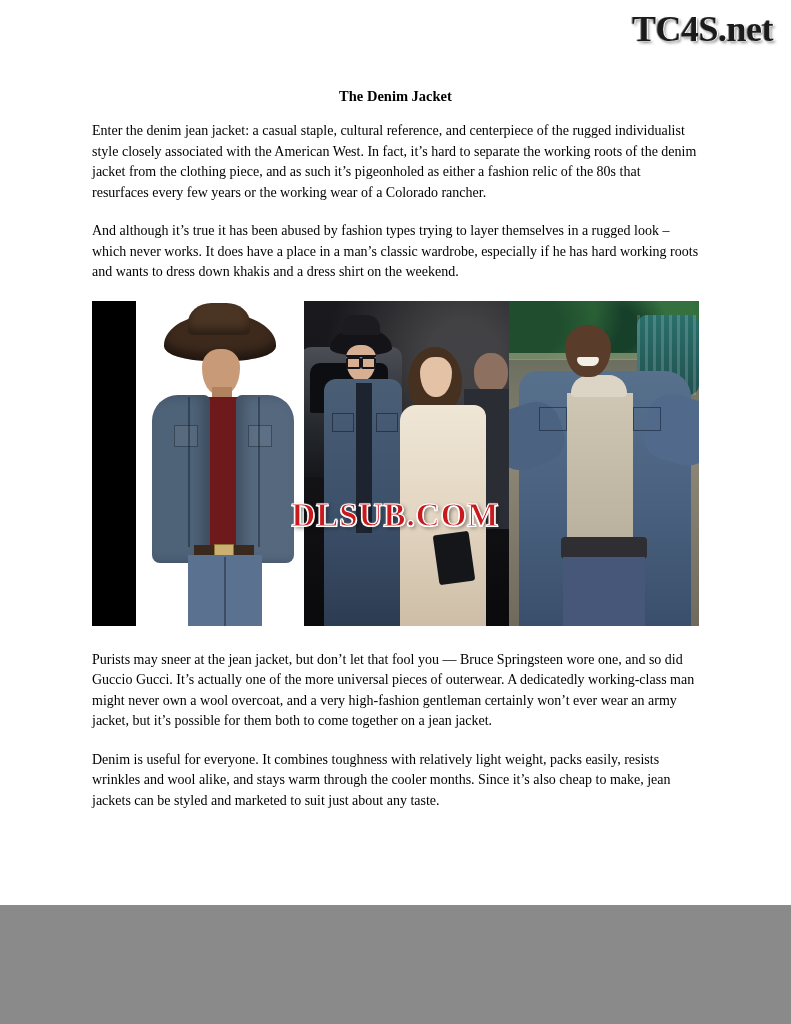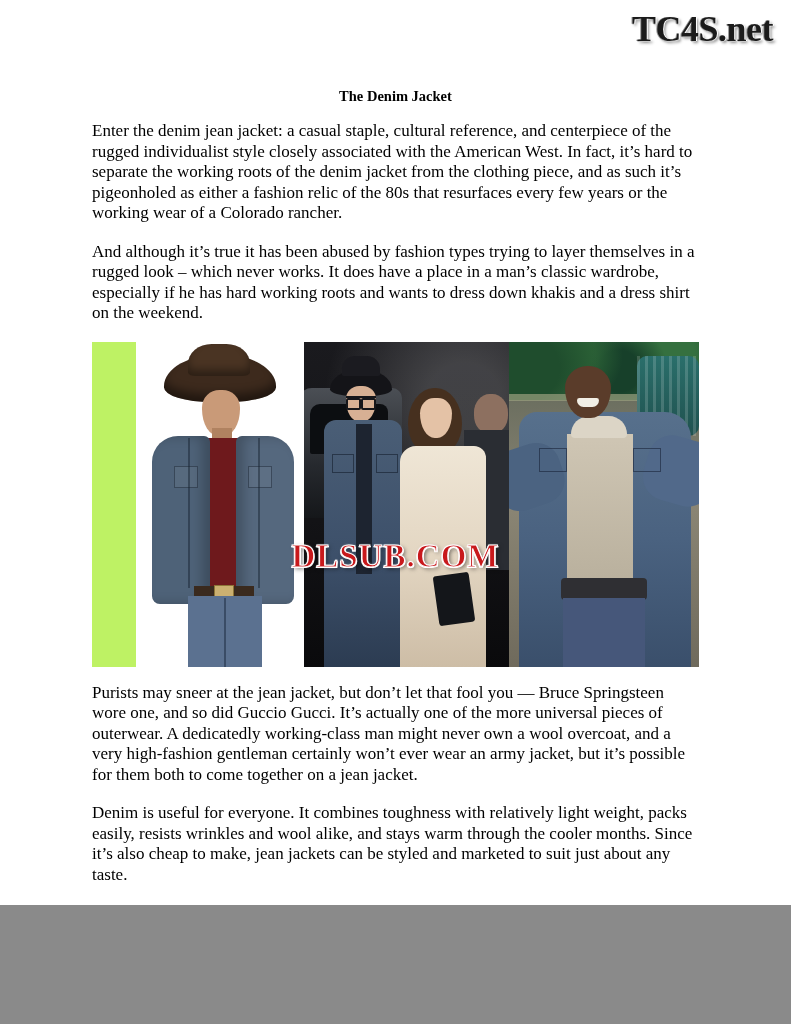--- a/index.html
+++ b/index.html
@@ -48,34 +48,34 @@
     font-family: "Liberation Serif", serif;
     font-size: 14.5px;
     font-weight: bold;
     color: #000;
     margin: 0 0 16px 0;
     line-height: 1.2;
     text-align: center;
   }
   p.para {
     font-family: "Liberation Serif", serif;
-    font-size: 17px;
+    font-size: 14px;
     line-height: 20.5px;
     color: #000;
     margin: 0 0 18px 0;
     text-align: left;
   }
 
   
   .figure {
     position: relative;
     width: 607px;
     height: 325px;
-    margin: 10px 0 16px 0;
-    background: #bef264;
+    margin: 10px 0 24px 0;
+    background: #000000;
   }
   .photo {
     position: absolute;
     top: 0;
     height: 325px;
     overflow: hidden;
   }
   .photo-left {
     left: 44px;
     width: 168px;

